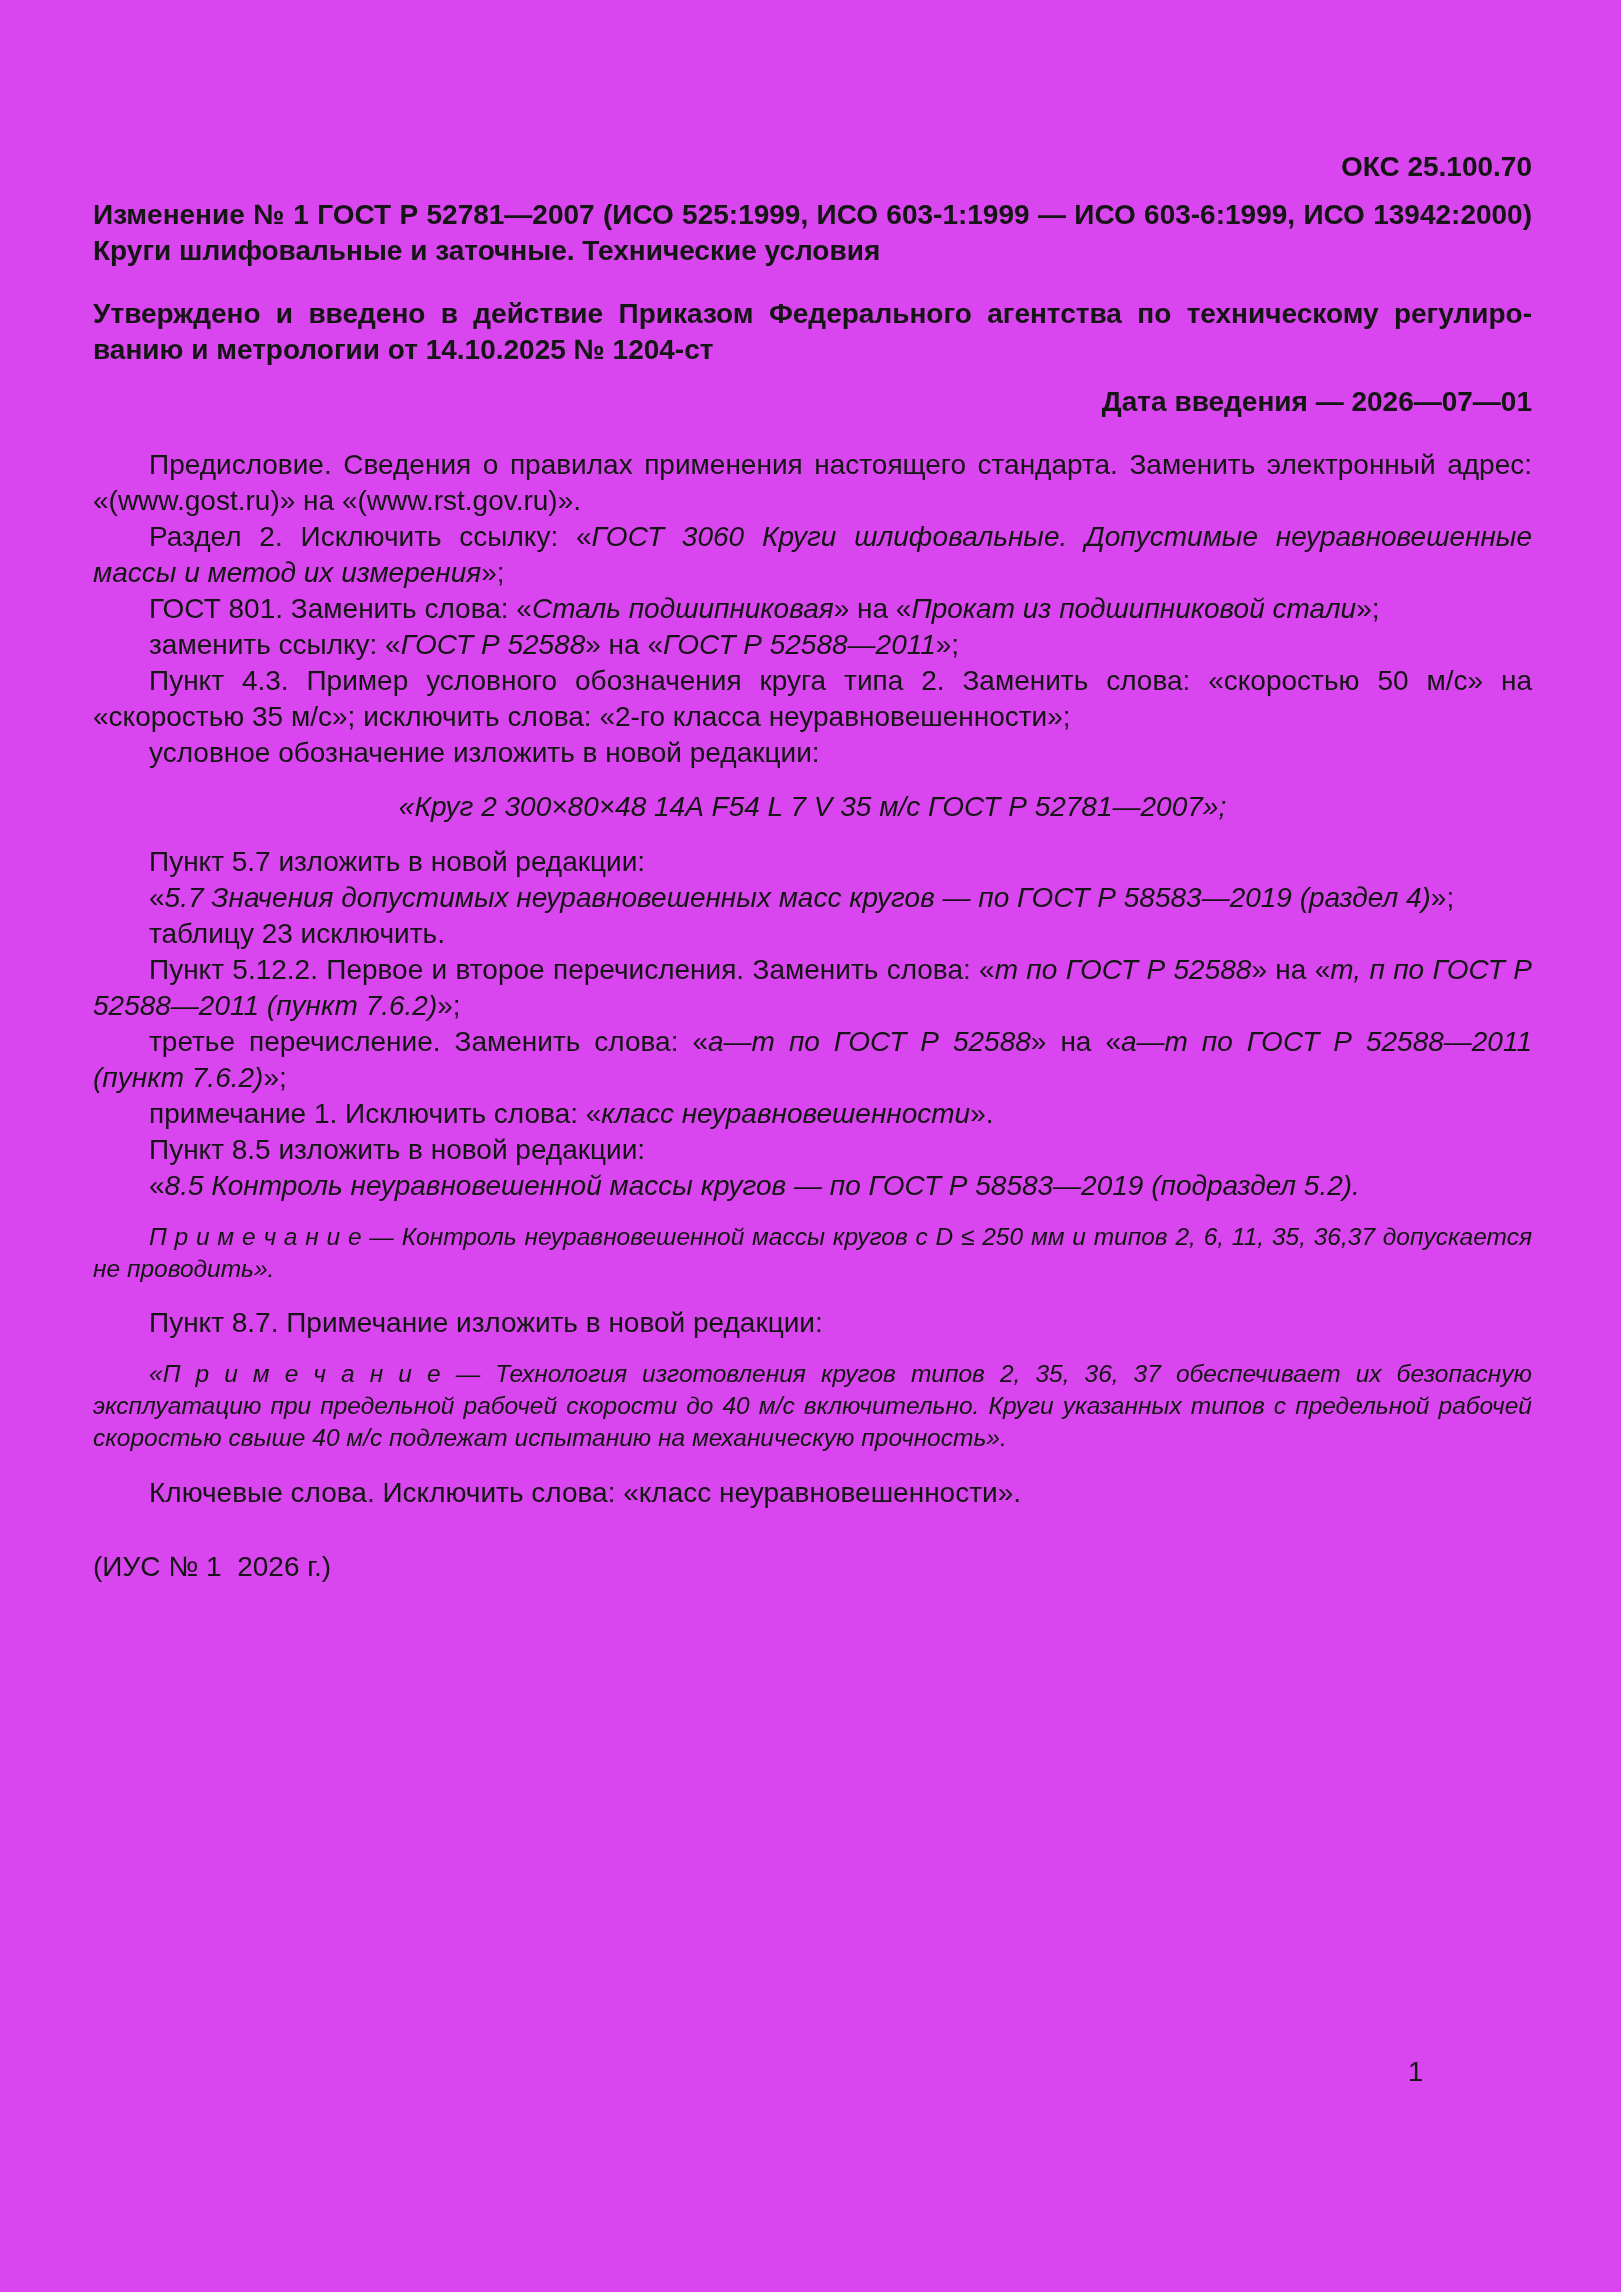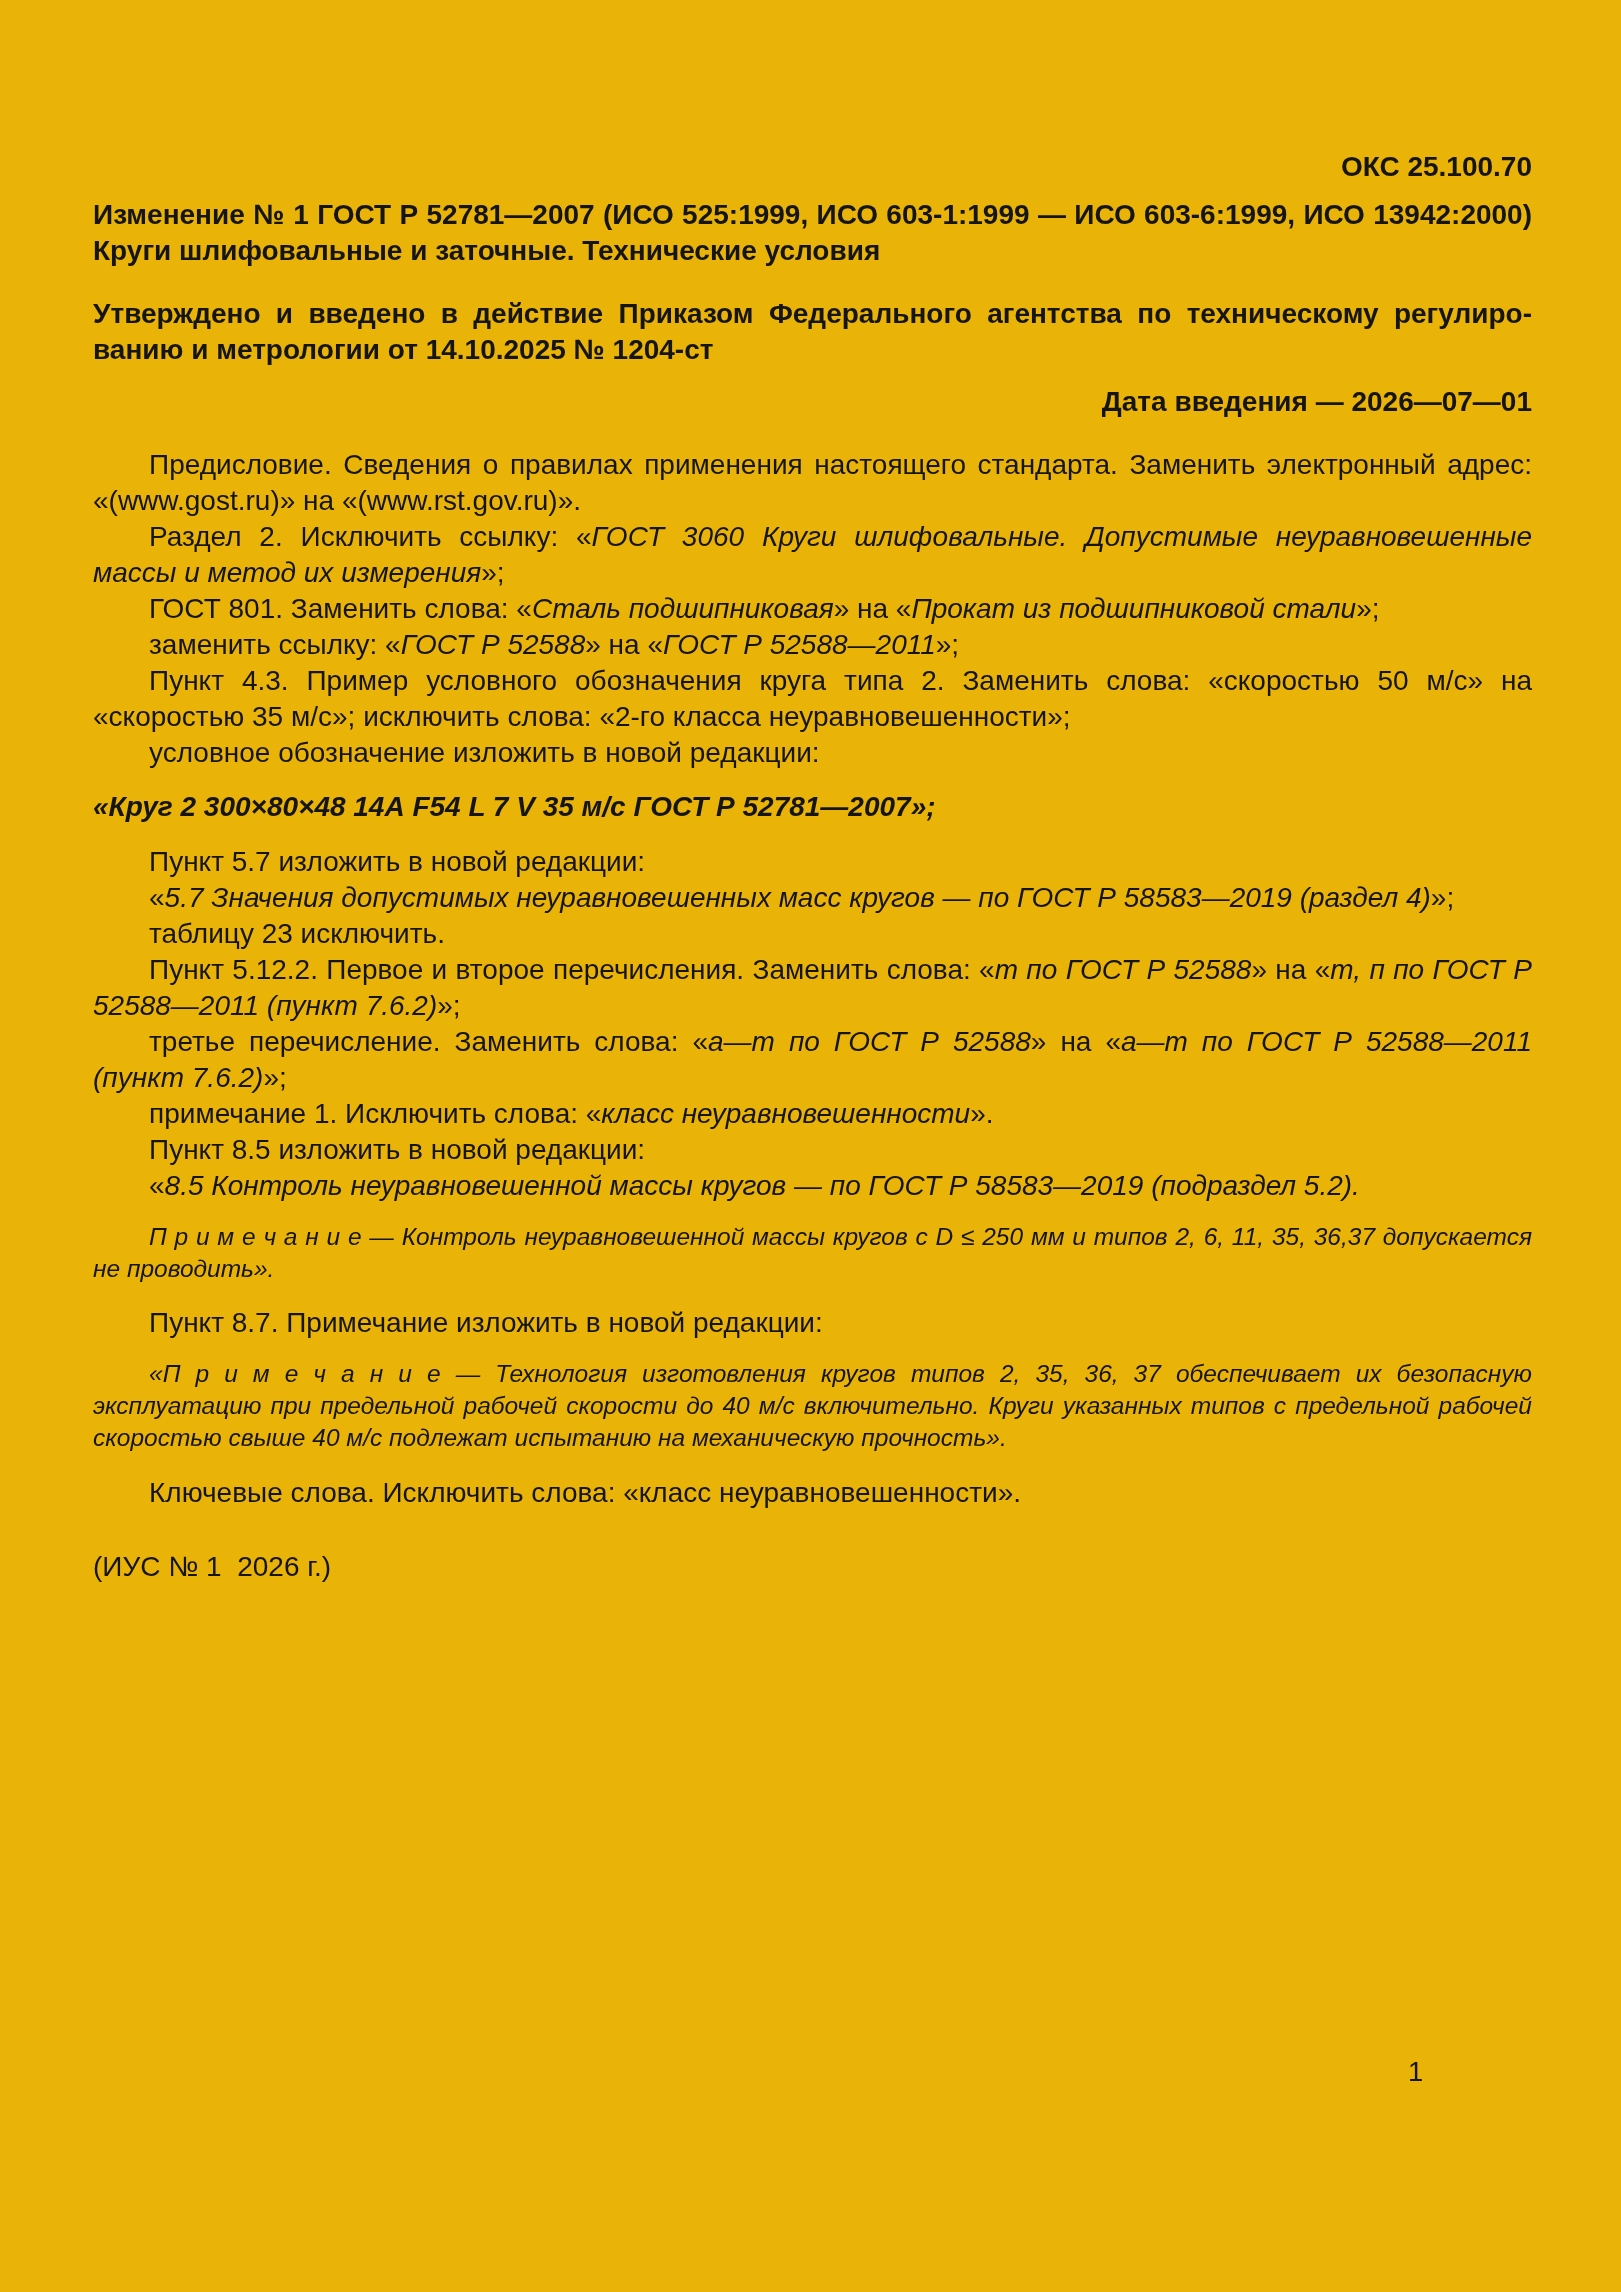--- a/index.html
+++ b/index.html
@@ -2,21 +2,21 @@
 <html lang="ru"><head>
 <meta charset="utf-8">
 <title>Изменение № 1 ГОСТ Р 52781—2007</title>
 <style>
   * { margin:0; padding:0; box-sizing:border-box; }
   html,body { background:#ffffff; }
   .page {
     position:relative;
     width:1621px;
     height:2293px;
-    background:#eab308;
+    background:#d946ef;
     font-family:"Liberation Sans", sans-serif;
     color:#151515;
     overflow:hidden;
   }
   .content {
     position:absolute;
     left:93px;
     top:149px;
     width:1439px;
   }
@@ -44,24 +44,23 @@
   }
   .kind-date {
     font-weight:bold;
     text-indent:0;
     text-align:right;
     margin-top:16.7px;
   }
   .kind-body-first { margin-top:26.5px; }
   .kind-body-spaced { margin-top:20.6px; }
   .kind-designation {
-    text-align:left;
+    text-align:center;
     text-indent:0;
     margin:18.6px 0 18.6px;
-    font-weight:bold;
   }
   .kind-note {
     font-size:24.5px;
     line-height:32px;
     margin:16.7px 0 18.6px;
   }
   .kind-ius {
     text-align:left;
     text-indent:0;
     margin-top:38px;

